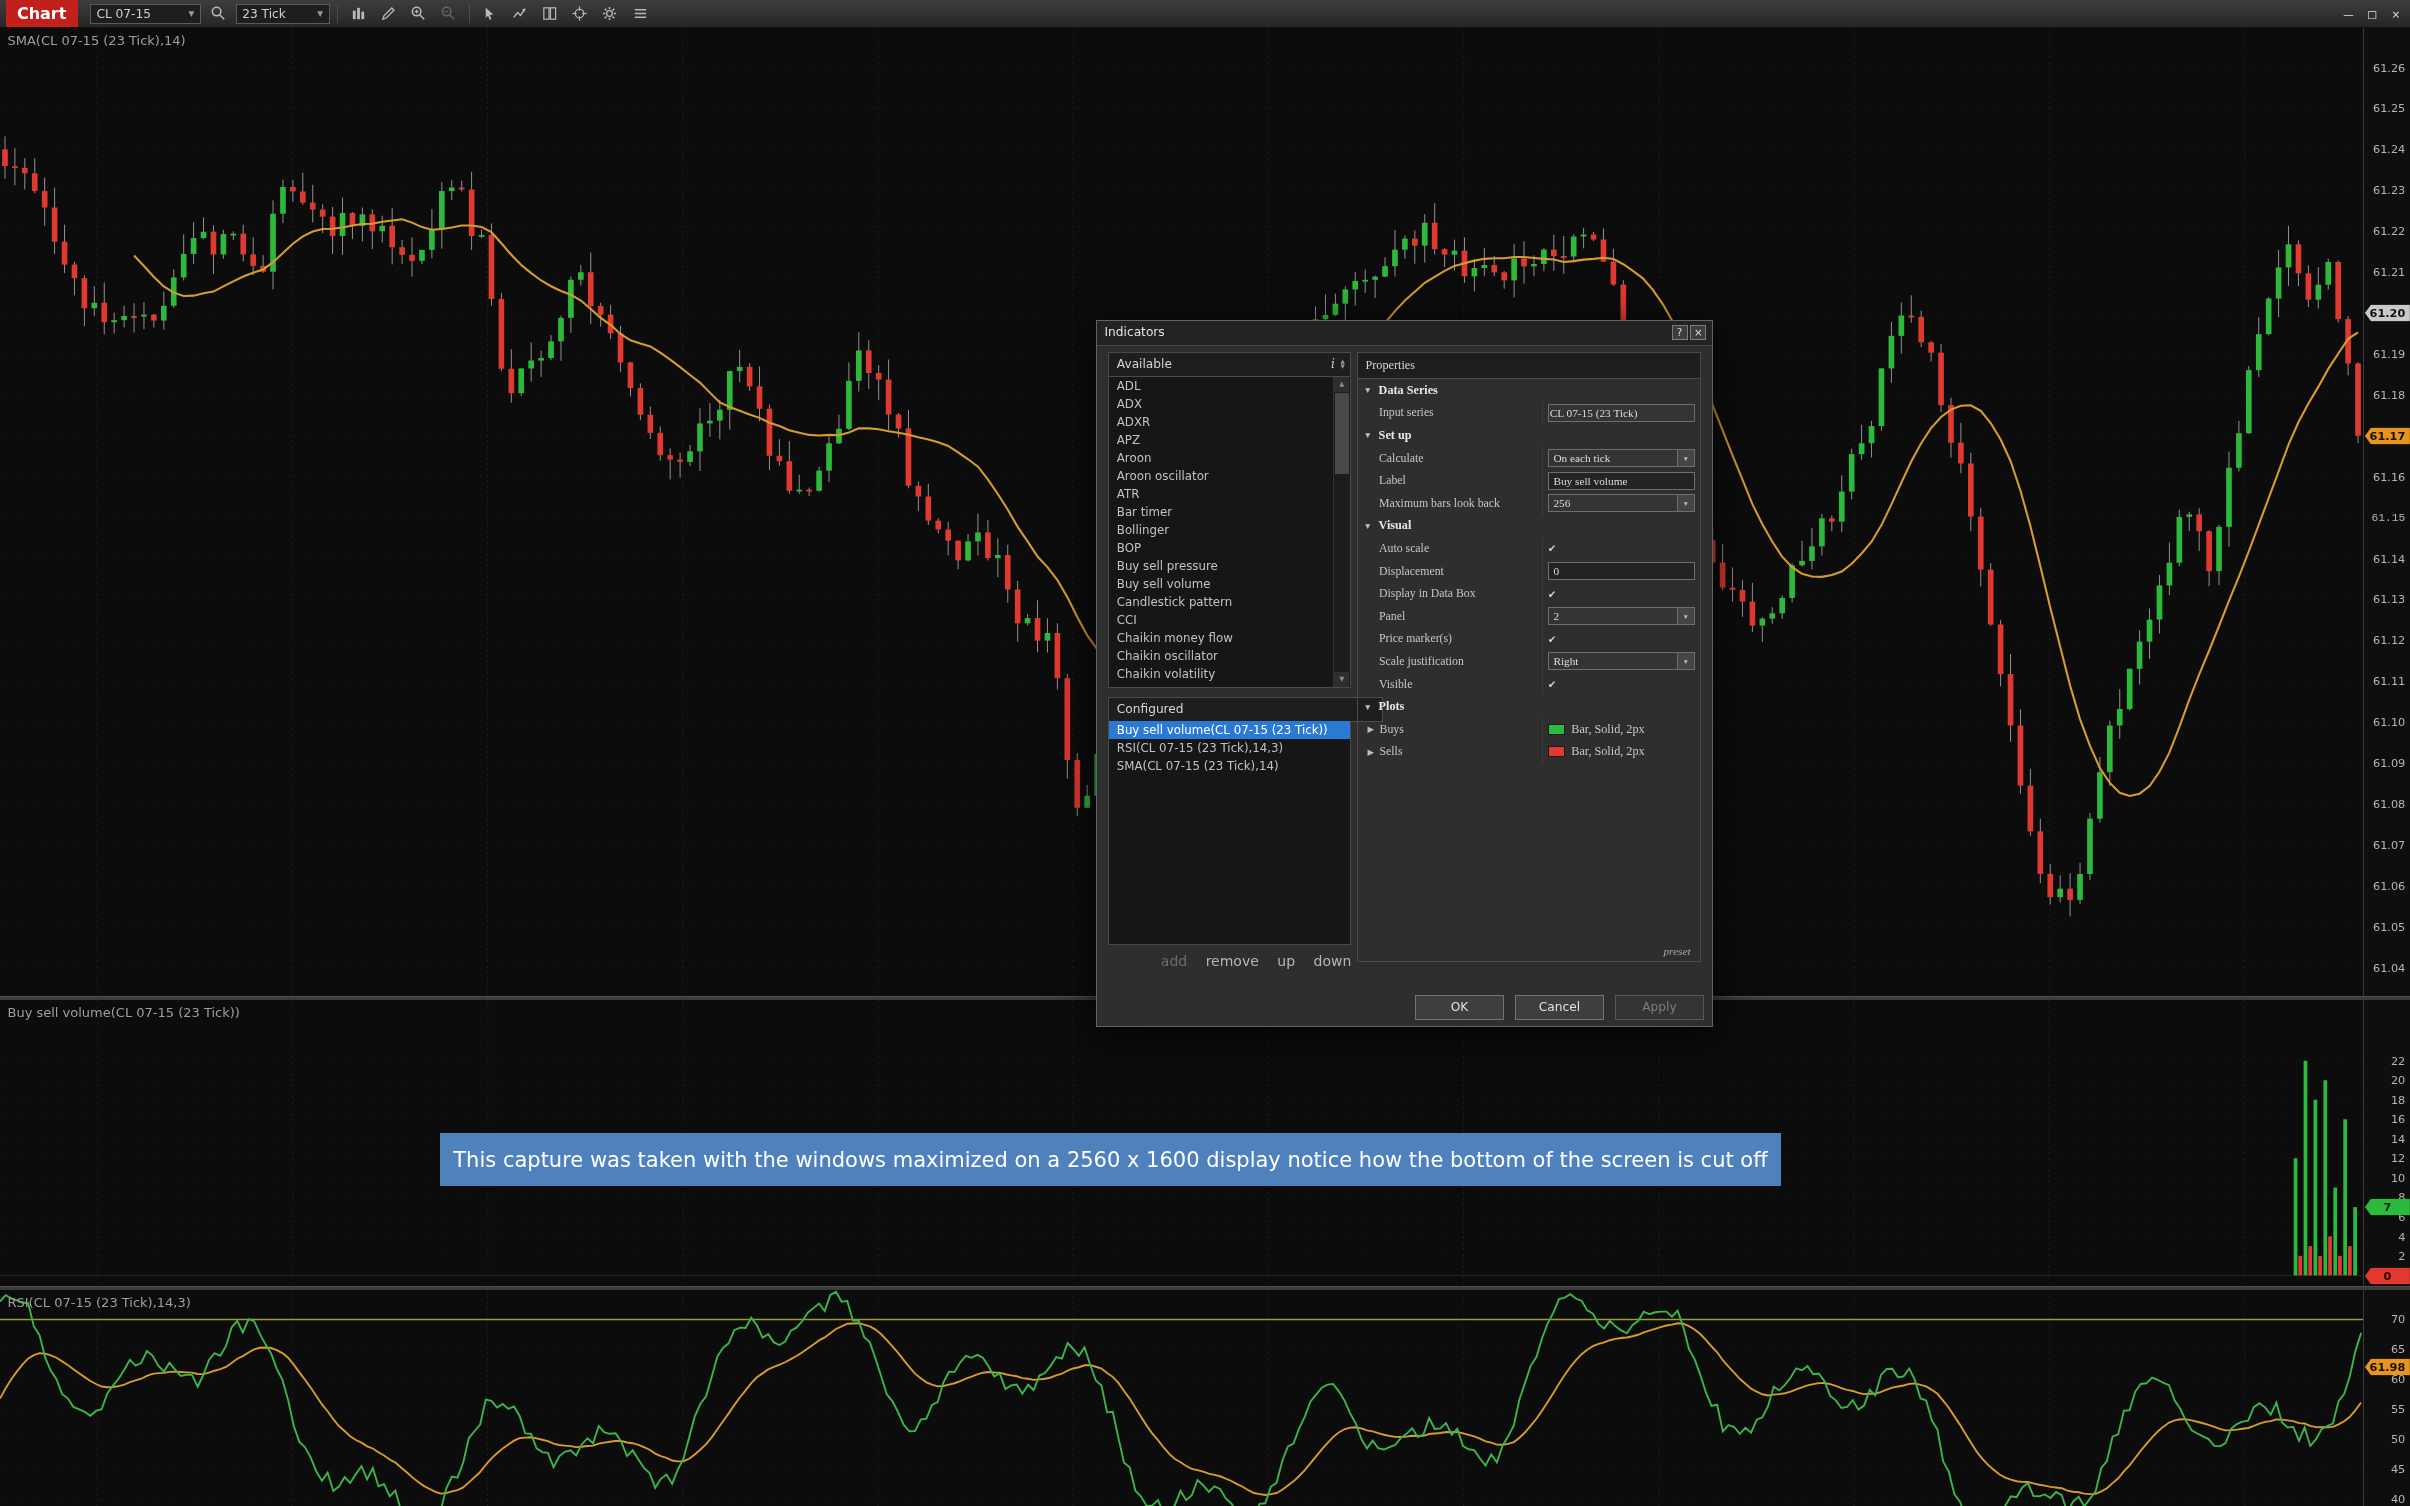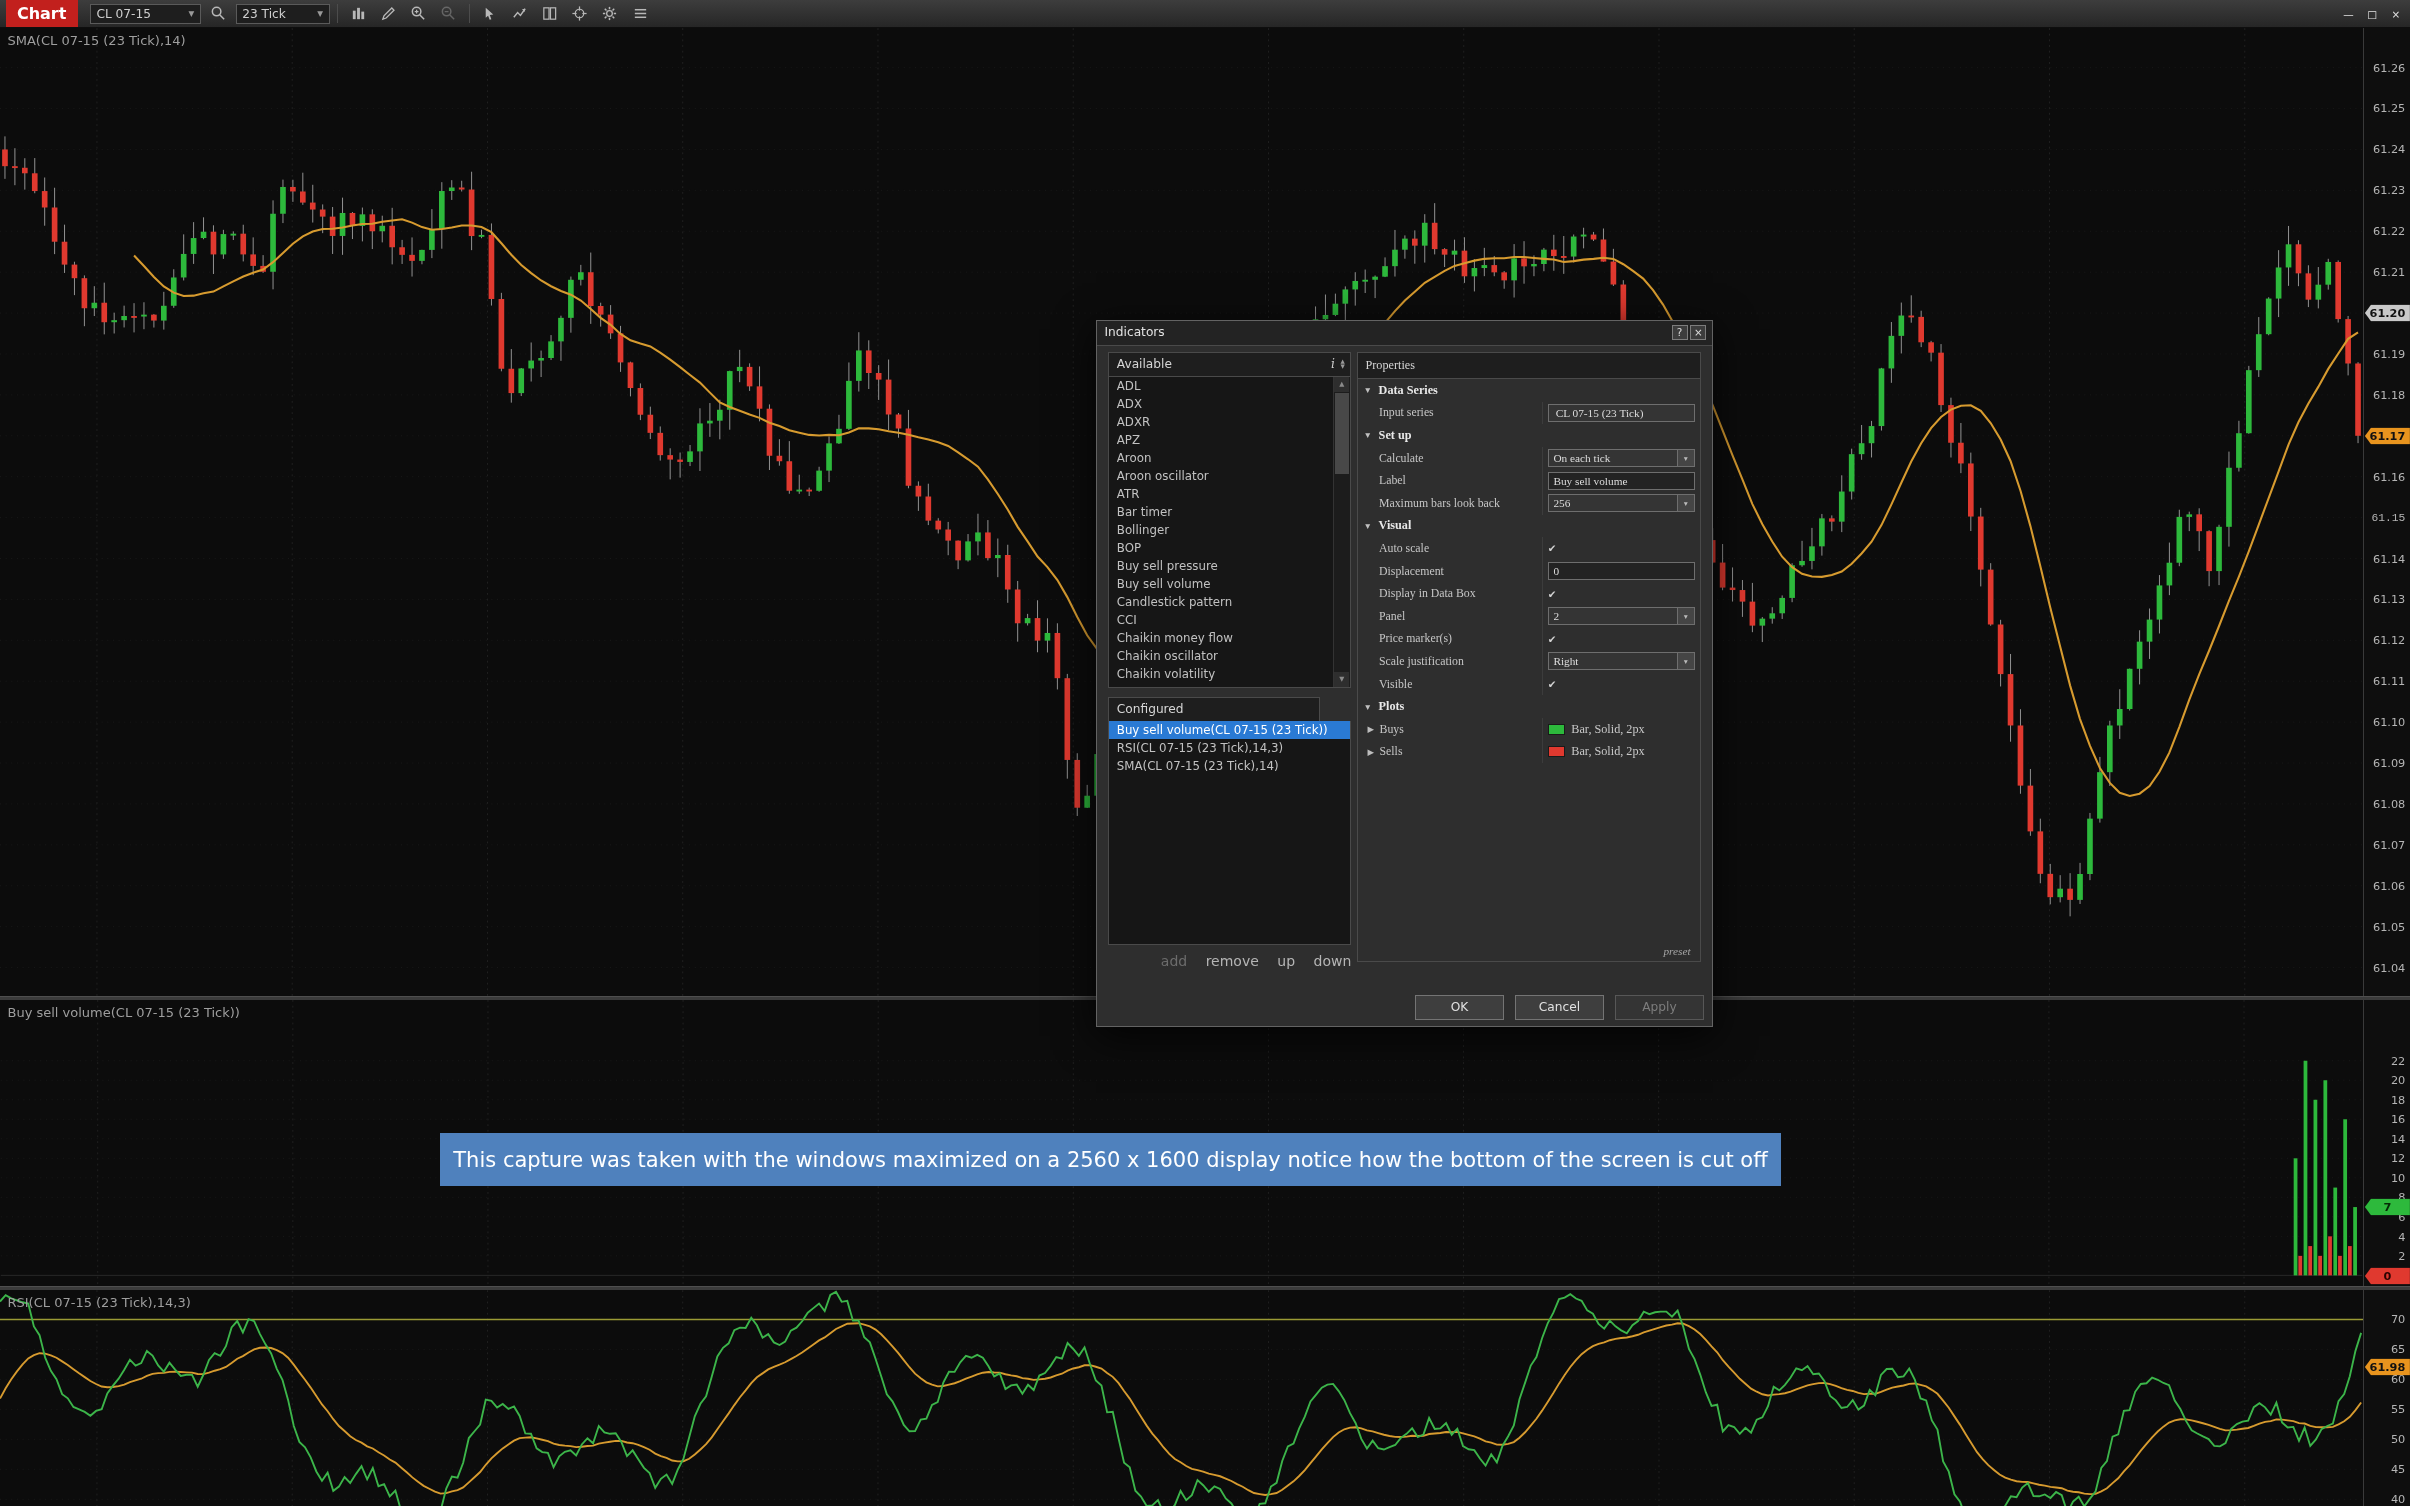--- a/index.html
+++ b/index.html
@@ -71,21 +71,21 @@
   .prop-label{width:184px;padding-left:21px;box-sizing:border-box;font-size:11.8px;color:#c6c6c6;
               white-space:nowrap;overflow:hidden;display:flex;align-items:center;}
   .plot-arrow{font-size:8.5px;color:#bdbdbd;margin-right:5.6px;}
   .prop-ctl-cell{flex:1;height:22.6px;display:flex;align-items:center;border-left:0.9px solid #3c3c3c;
                  padding-left:4.7px;box-sizing:border-box;}
   .ctl{height:18px;box-sizing:border-box;font-size:11.3px;color:#ddd;display:flex;align-items:center;}
   .ctl-select{width:147px;background:#343434;border:0.9px solid #6e6e6e;padding-left:4.7px;}
   .ctl-select .arrow-box{margin-left:auto;width:16px;height:16px;background:#454545;border-left:0.9px solid #6e6e6e;
                          color:#bbb;font-size:6.6px;display:flex;align-items:center;justify-content:center;}
   .ctl-input{width:147px;background:#232323;border:0.9px solid #6e6e6e;padding-left:4.7px;}
-  .ctl-btnfield{width:147px;background:#343434;border:0.9px solid #6e6e6e;padding-left:7px;}
+  .ctl-btnfield{width:147px;background:#343434;border:0.9px solid #6e6e6e;padding-left:1px;}
   .check{font-size:10.4px;color:#d2d2d2;}
   .swatch{width:15px;height:9.4px;margin-right:6.6px;border:0.9px solid #1a1a1a;display:inline-block;}
   .preset{position:absolute;right:9.4px;bottom:3.8px;font-style:italic;color:#a5a5a5;font-size:11.3px;}
   .dlg-push{position:absolute;top:674px;width:89px;height:25.4px;background:#3e3e3e;border:0.9px solid #747474;
             color:#e0e0e0;font-size:12.2px;text-align:center;line-height:23.5px;box-sizing:border-box;}
   .dlg-push.disabled{background:#343434;color:#7d7d7d;border-color:#575757;}
   .dlg-ok{left:318px;} .dlg-cancel{left:418px;} .dlg-apply{left:518px;}
 </style>
 </head>
 <body>
@@ -873,21 +873,21 @@
         <div class="list-item">Chaikin money flow</div>
         <div class="list-item">Chaikin oscillator</div>
         <div class="list-item">Chaikin volatility</div>
         <div class="sb">
           <div class="sb-arrow" style="top: 0px;">▲</div>
           <div class="sb-arrow" style="bottom: 0px;">▼</div>
           <div class="sb-thumb"></div>
         </div>
       </div>
 
-    <div class="sec-header" style="left:11.3px;top:376px;width:212px">
+    <div class="sec-header" style="left:11.3px;top:376px;width:275px">
       <span>Configured</span>
     </div>
     <div class="listbox" id="conf-list" style="left:11.3px;top:400px;width:243px;height:224px">
         <div class="list-item selected">Buy sell volume(CL 07-15 (23 Tick))</div>
         <div class="list-item">RSI(CL 07-15 (23 Tick),14,3)</div>
         <div class="list-item">SMA(CL 07-15 (23 Tick),14)</div>
       </div>
 
     <div class="listctl-row">
       <span class="dim">add</span>

